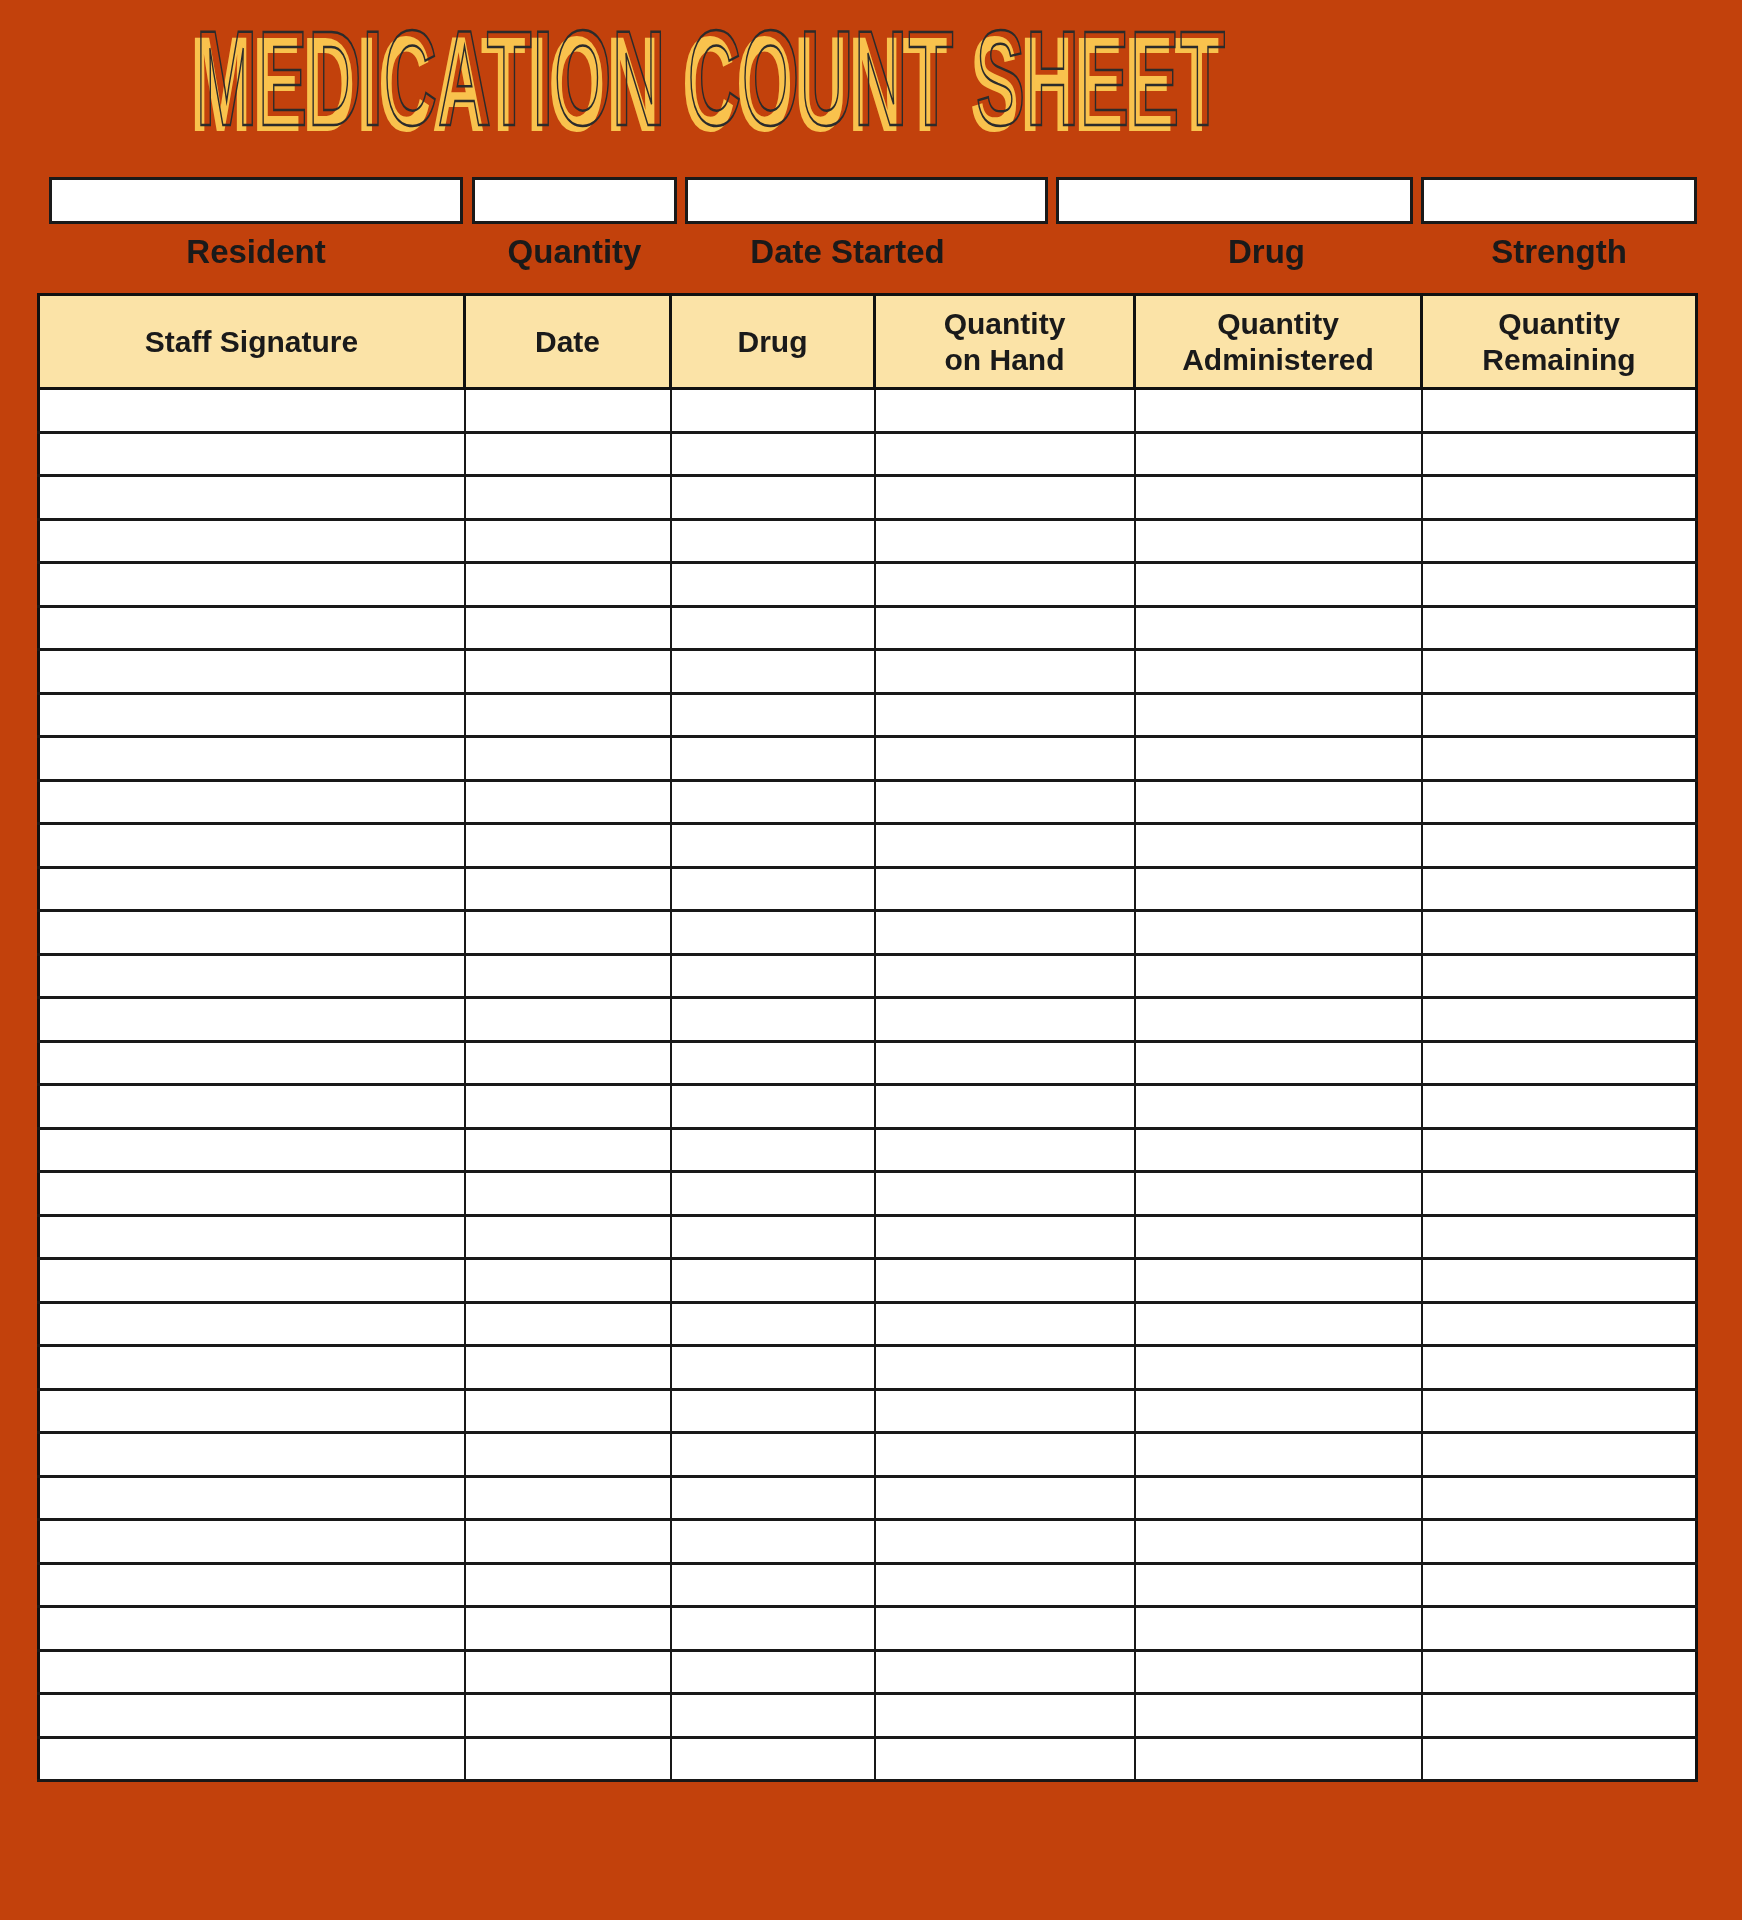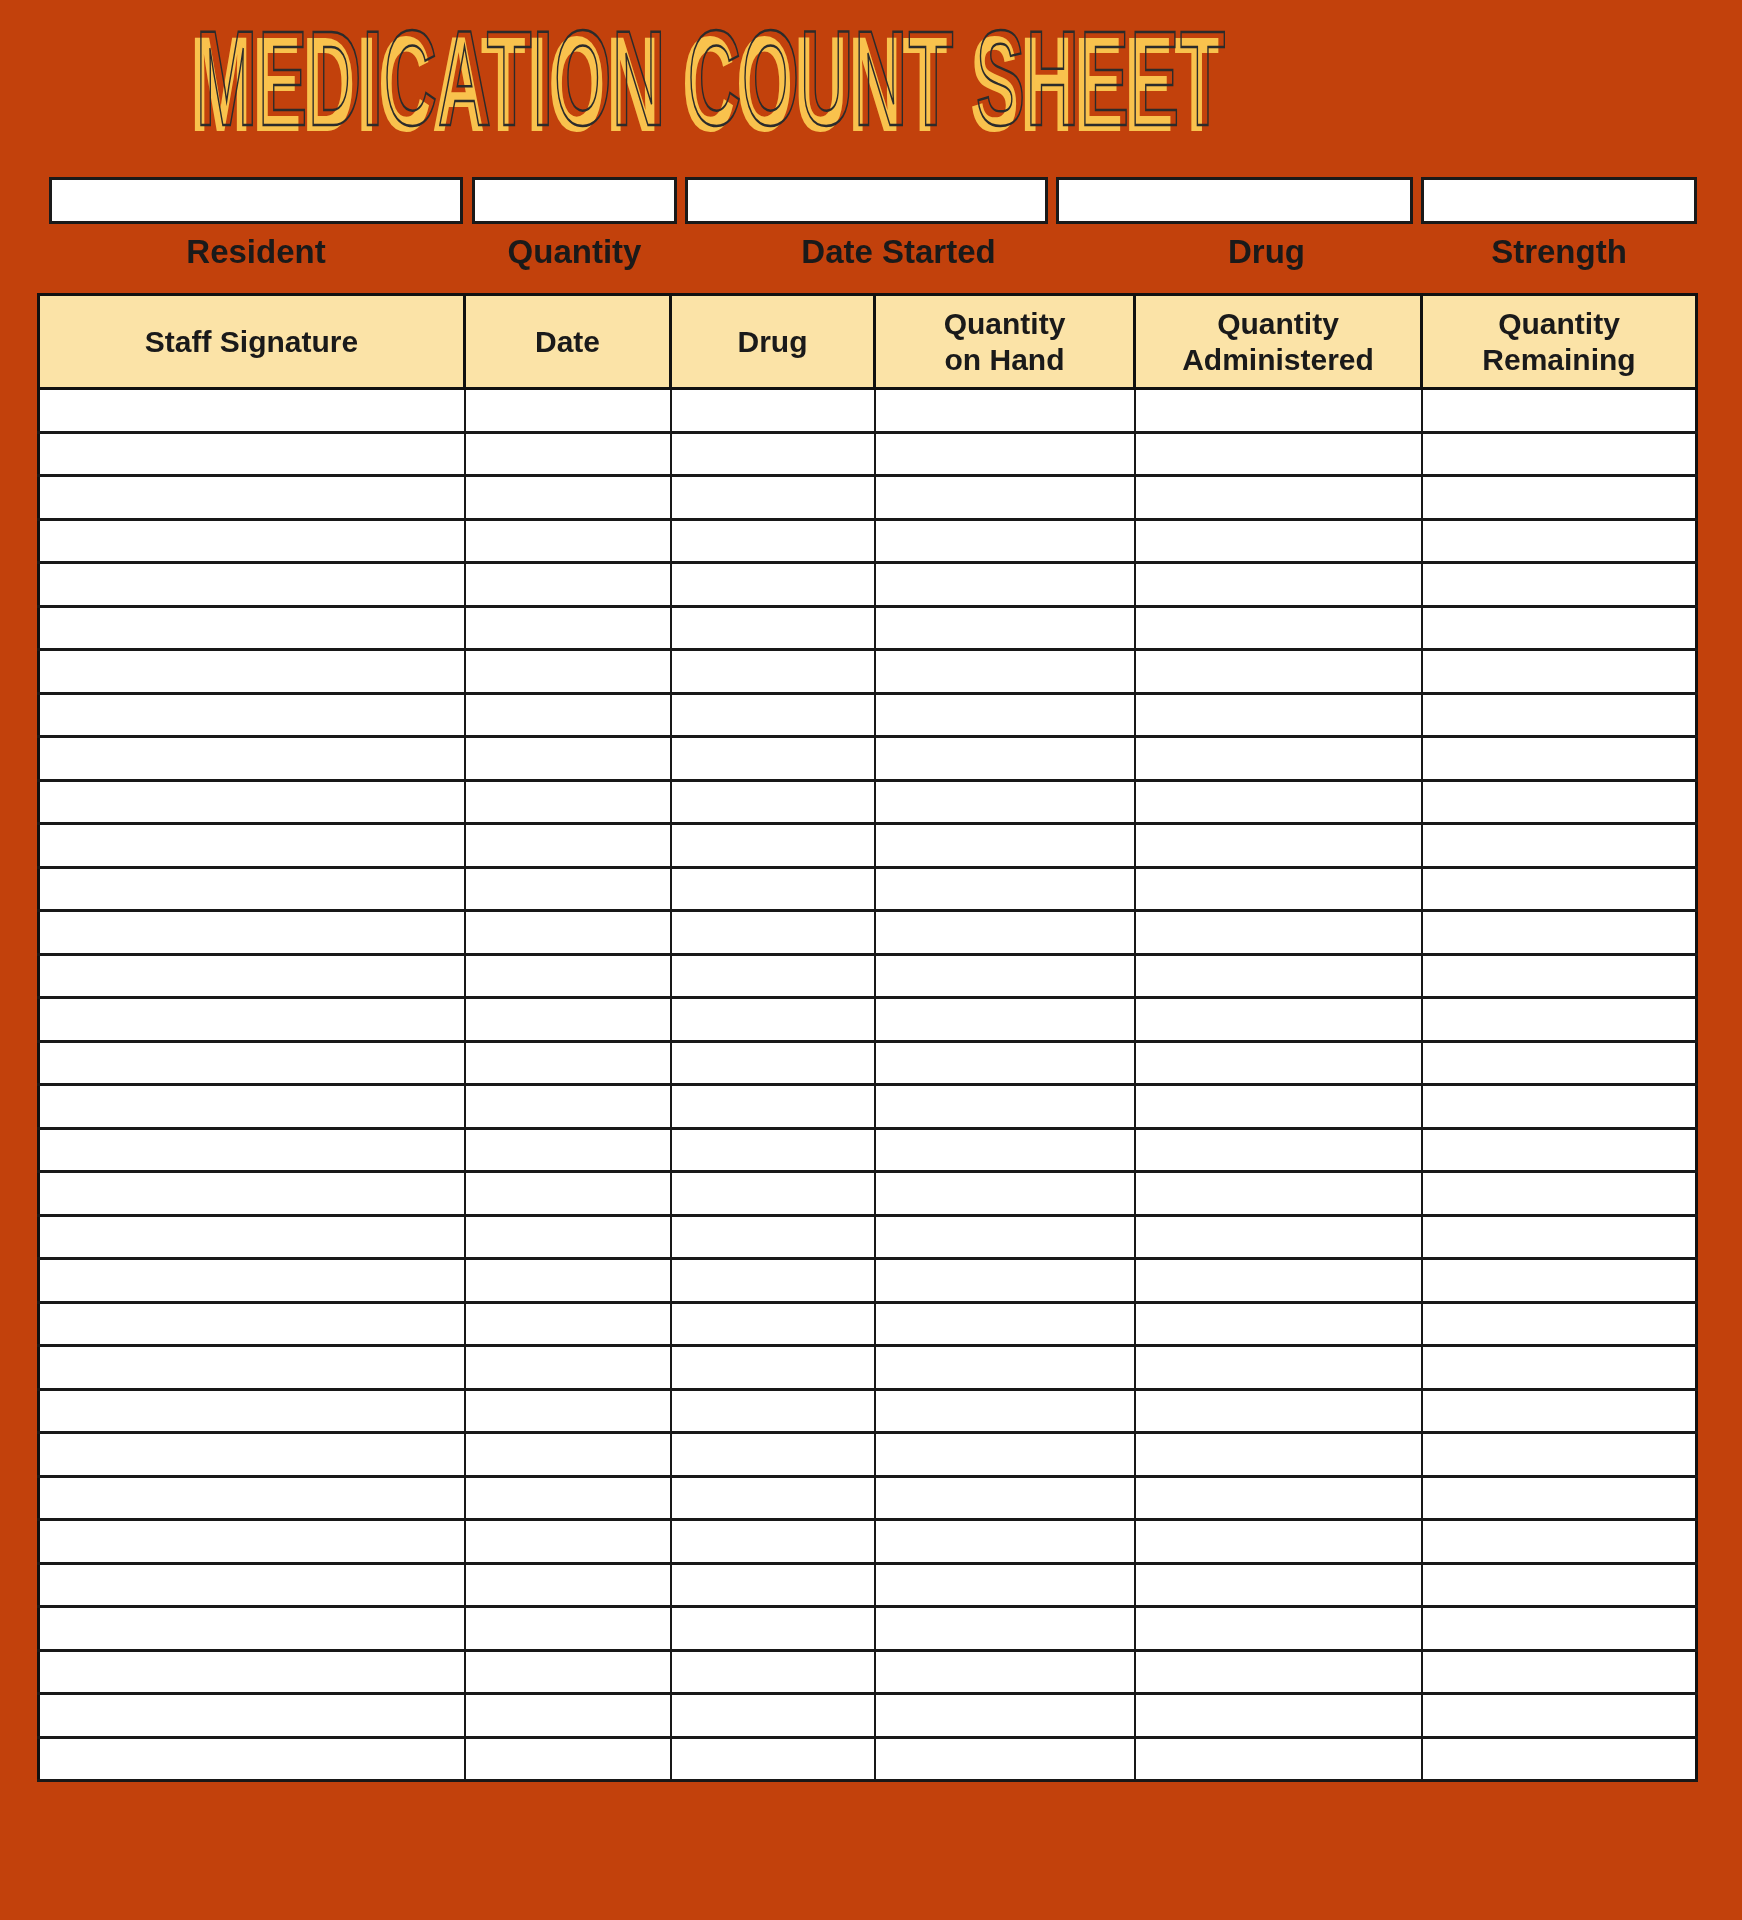--- a/index.html
+++ b/index.html
@@ -62,21 +62,21 @@
     text-align: center;
     letter-spacing: 0px;
   }
   .f0b { left: 49px;   width: 414px; }
   .f1b { left: 472px;  width: 205px; }
   .f2b { left: 685px;  width: 363px; }
   .f3b { left: 1056px; width: 357px; }
   .f4b { left: 1421px; width: 276px; }
   .f0l { left: 49px;   width: 414px; }
   .f1l { left: 472px;  width: 205px; }
-  .f2l { left: 717px;  width: 363px; }
+  .f2l { left: 666px;  width: 363px; }
   .f3l { left: 1088px; width: 357px; }
   .f4l { left: 1421px; width: 276px; }
 
   
   table.count-table {
     position: absolute;
     left: 37px;
     top: 293px;
     width: 1658px;
     border-collapse: collapse;

